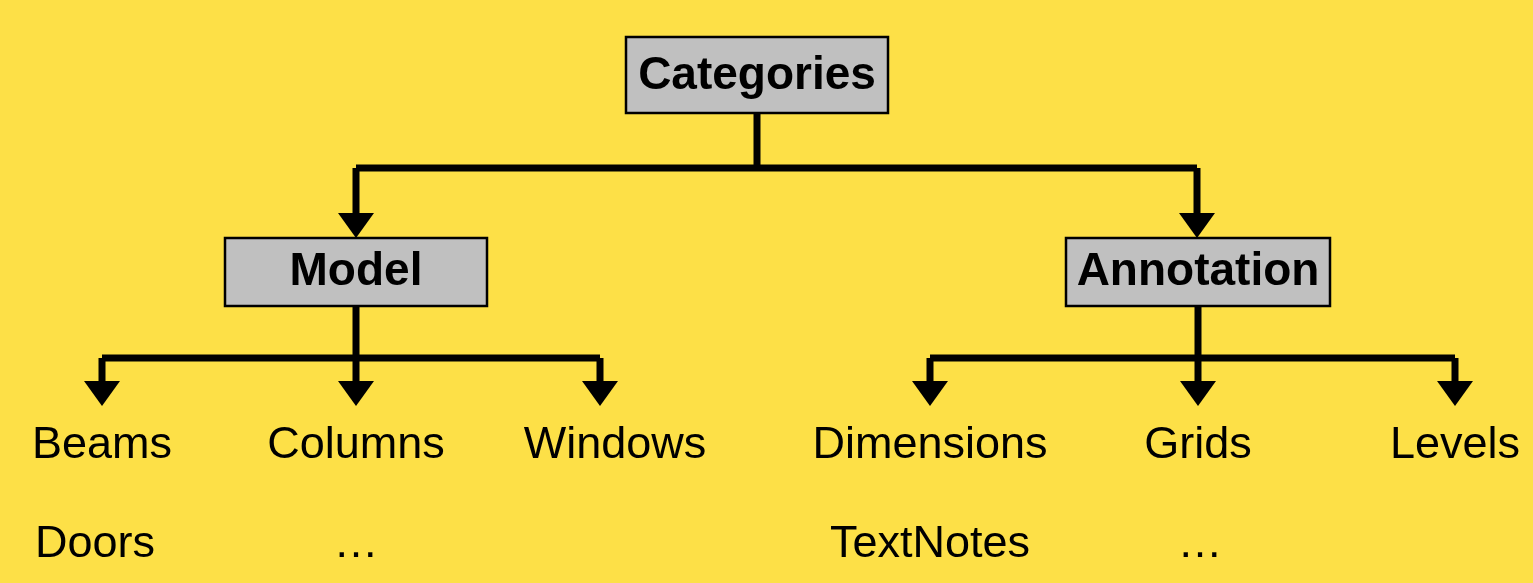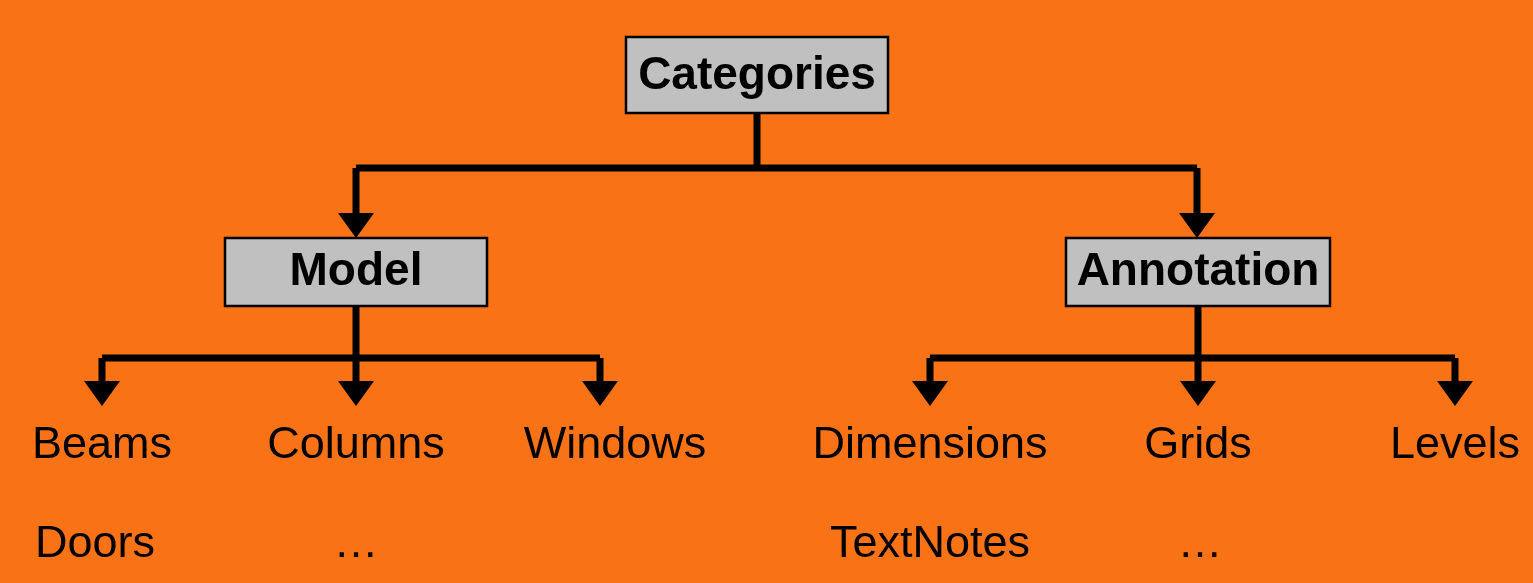--- a/index.html
+++ b/index.html
@@ -7,21 +7,21 @@
     padding: 0;
     background: #ffffff;
   }
   body {
     font-family: "Liberation Sans", sans-serif;
   }
   #diagram-root {
     position: relative;
     width: 1533px;
     height: 583px;
-    background: #f97316;
+    background: #fde047;
     overflow: hidden;
   }
   svg.diagram-canvas {
     position: absolute;
     top: 0;
     left: 0;
     width: 1533px;
     height: 583px;
     display: block;
   }

